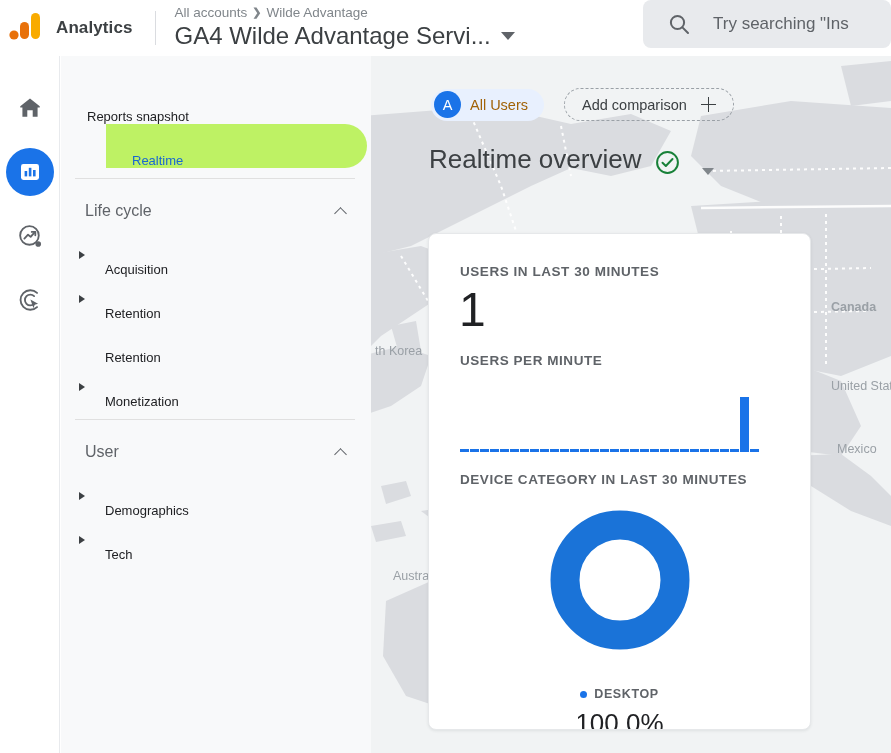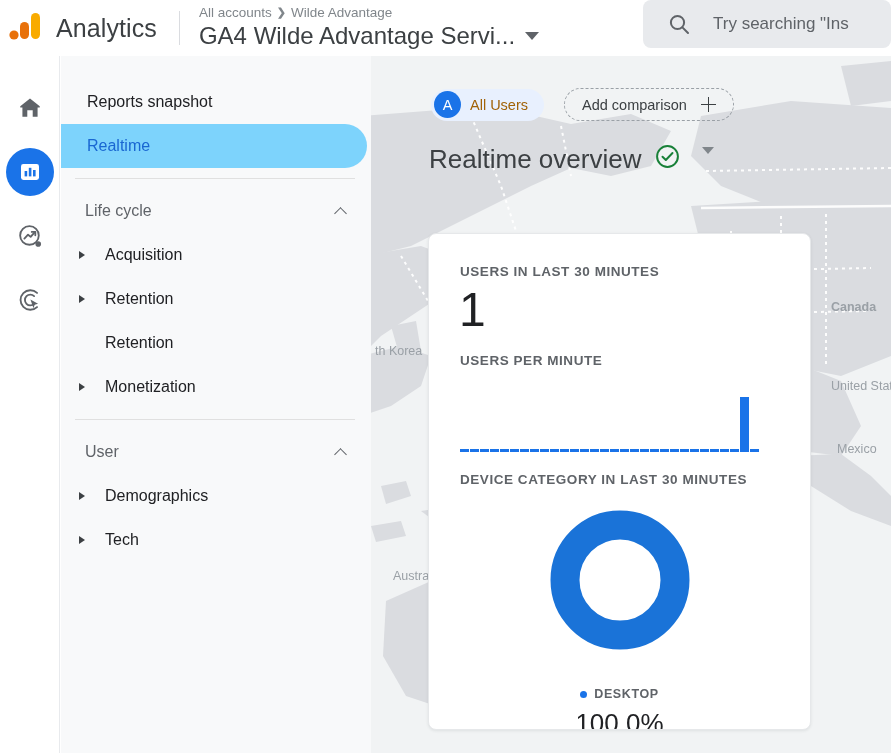--- a/index.html
+++ b/index.html
@@ -12,22 +12,22 @@
   #root { position:relative; width:891px; height:753px; }
 
   
   .topbar {
     position:absolute; left:0; top:0; width:891px; height:56px;
     background:#ffffff; display:flex; align-items:center;
     z-index:40;
   }
   .ga-logo { width:34px; height:34px; margin-left:8px; position:relative; flex:none; }
   .brand {
-    font-size:25px; color:#3c4043; margin-left:14px; letter-spacing:0.1px;
-    font-weight:400; white-space:nowrap;
+    font-size:17px; color:#3c4043; margin-left:14px; letter-spacing:0.1px;
+    font-weight:700; white-space:nowrap;
   }
   .vdivide {
     width:1px; height:34px; background:#dadce0; margin-left:22px; flex:none;
   }
   .acct-block { margin-left:19px; display:flex; flex-direction:column; justify-content:center; }
   .breadcrumb {
     font-size:13.5px; color:#80868b; white-space:nowrap;
     display:flex; align-items:center; gap:5px; line-height:17px;
   }
   .bc-sep { font-size:11px; color:#80868b; font-weight:bold; }
@@ -58,25 +58,25 @@
     display:flex; align-items:center; justify-content:center;
   }
   .rail-btn.active { background:#1a73e8; }
 
   
   .sidenav {
     position:absolute; left:61px; top:56px; width:310px; height:697px;
     background:#f8f9fa; z-index:25; padding-top:24px;
   }
   .nav-item {
-    height:44px; display:flex; align-items:center;
-    font-size:16px; color:#202124; padding-left:26px;
+    height:44px; display:flex; align-items:flex-end;
+    font-size:13px; color:#202124; padding-left:26px;
     border-radius:0 22px 22px 0; margin-right:4px;
   }
-  .nav-item.active { background:#7dd3fc; color:#1967d2; }
+  .nav-item.active { background:#bef264; color:#1967d2;margin-left:45px; }
   .nav-sub { padding-left:44px; position:relative; }
   .arrow-r {
     position:absolute; left:18px; top:50%; margin-top:-4px;
     width:0; height:0; border-top:4.5px solid transparent;
     border-bottom:4.5px solid transparent; border-left:6px solid #3c4043;
   }
   .nav-div { height:1px; background:#e0e0e0; margin:10px 16px 10px 14px; }
   .nav-group {
     height:44px; display:flex; align-items:center; justify-content:space-between;
     padding-left:24px; padding-right:26px; font-size:16px; color:#5f6368;
@@ -116,21 +116,21 @@
     font-size:14.5px; color:#3c4043; background:transparent;
   }
   .plus { position:relative; width:15px; height:15px; }
   .plus:before, .plus:after {
     content:''; position:absolute; background:#3c4043;
   }
   .plus:before { left:7px; top:0; width:1.6px; height:15px; }
   .plus:after { left:0; top:6.7px; width:15px; height:1.6px; }
 
   .title-row {
-    position:absolute; left:58px; top:88px; display:flex; align-items:flex-start; gap:14px;
+    position:absolute; left:58px; top:88px; display:flex; align-items:flex-end; gap:14px;
     z-index:20;
   }
   .page-title { font-size:26px; color:#3c4043; white-space:nowrap; }
   .caret-sm {
     width:0; height:0; border-left:6px solid transparent; border-right:6px solid transparent;
     border-top:7px solid #80868b; margin-left:8px; margin-top:3px;
   }
 
   
   .card {

